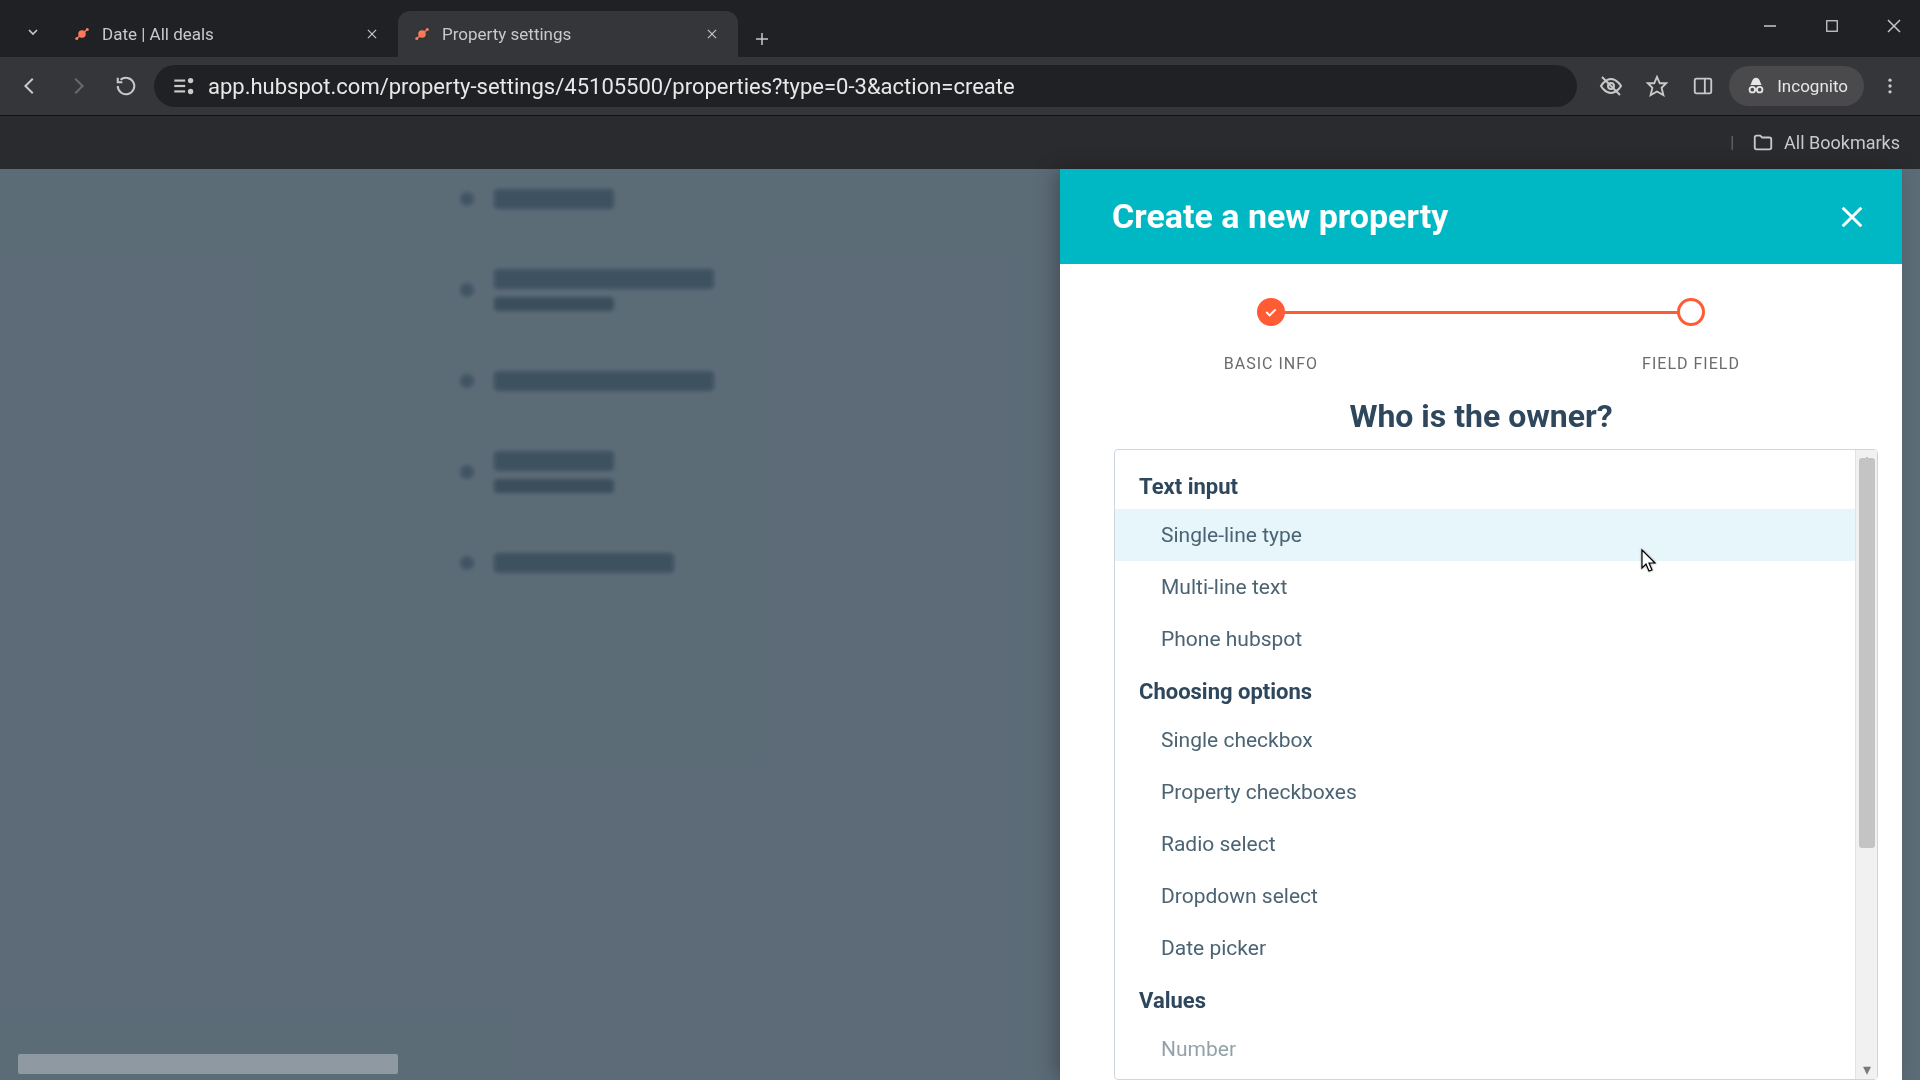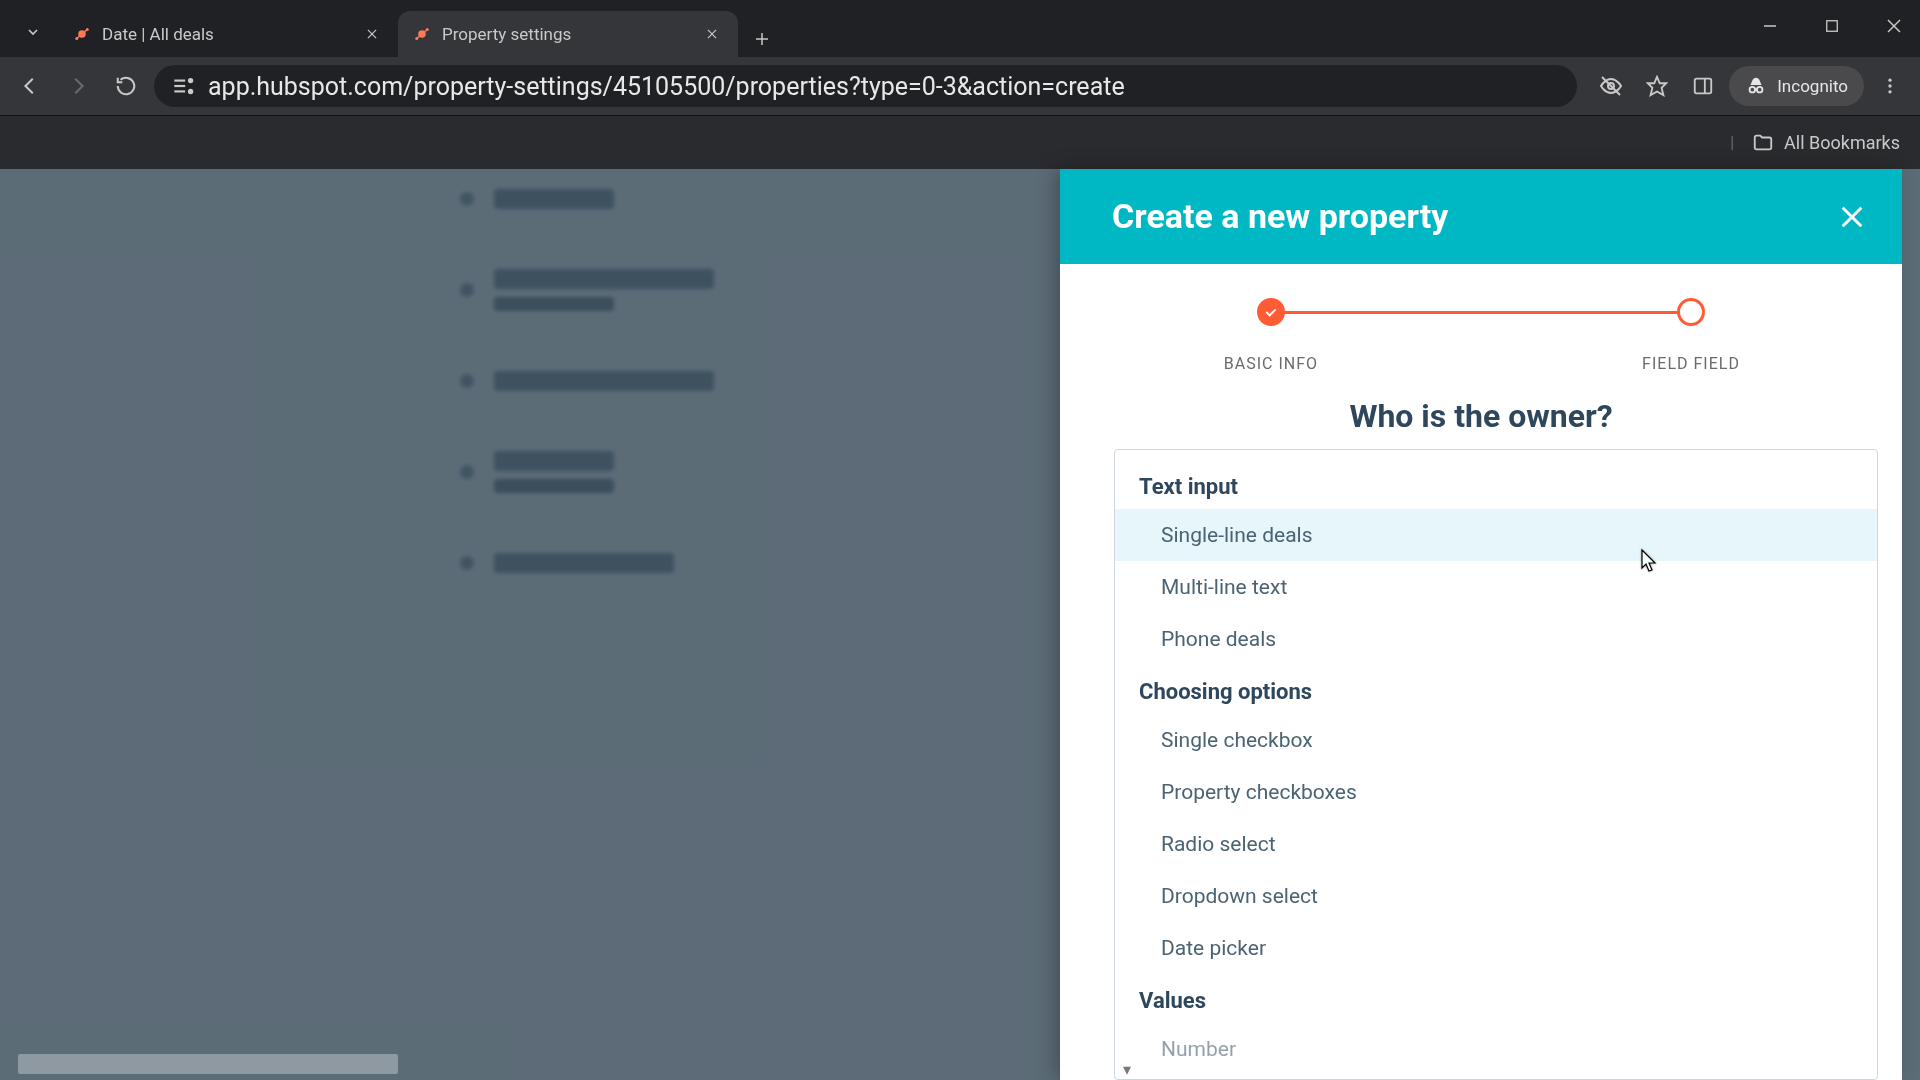--- a/index.html
+++ b/index.html
@@ -21,21 +21,21 @@
   .newtab { width:36px; height:36px; margin-left:6px; display:flex; align-items:center; justify-content:center; color:#c9c9c9; border-radius:50%; cursor:pointer; }
   .window-controls { position:absolute; right:10px; top:10px; display:flex; gap:30px; color:#c9c9c9; }
   .window-controls div { width:32px; height:32px; display:flex; align-items:center; justify-content:center; cursor:pointer; }
 
   .toolbar { height: 58px; background:#35363a; display:flex; align-items:center; padding:0 10px; gap:8px; }
   .nav-btn { width:40px; height:40px; display:flex; align-items:center; justify-content:center; color:#c9c9c9; border-radius:50%; cursor:pointer; }
   .nav-btn.disabled { color:#6a6a6a; cursor:default; }
   .nav-btn svg { width:22px; height:22px; }
   .omnibox { flex:1; height:42px; background:#202124; border-radius:21px; display:flex; align-items:center; padding:0 16px; gap:12px; color:#c9c9c9; }
   .omnibox .site-chip { width:26px; height:26px; display:flex; align-items:center; justify-content:center; }
-  .omnibox .url { flex:1; font-size:25px; color:#e8e8e8; white-space:nowrap; overflow:hidden; }
+  .omnibox .url { flex:1; font-size:22px; color:#e8e8e8; white-space:nowrap; overflow:hidden; }
   .toolbar-right { display:flex; align-items:center; gap:6px; color:#c9c9c9; margin-left:6px; }
   .toolbar-right .icon-btn { width:40px; height:40px; display:flex; align-items:center; justify-content:center; border-radius:50%; cursor:pointer; }
   .incognito-chip { height:40px; border-radius:20px; background:#4a4a4d; display:flex; align-items:center; gap:10px; padding:12px 16px; color:#e6e6e6; font-size:17px; }
 
   .bookmark-bar { height:54px; background:#2a2b2e; display:flex; align-items:center; justify-content:flex-end; padding:0 20px; gap:18px; color:#c9c9c9; border-top:1px solid #111; }
   .bookmark-bar .divider { color:#6a6a6a; }
   .bookmark-bar .bm { display:flex; align-items:center; gap:10px; font-size:18px; cursor:pointer; }
 
   
   .page { position:relative; width:1920px; height:calc(1080px - 169px); background:#e9eef3; }
@@ -59,21 +59,21 @@
   .stepper { display:flex; align-items:flex-start; justify-content:center; gap:0; padding:34px 0 10px 0; position:relative; }
   .step { display:flex; flex-direction:column; align-items:center; width:420px; position:relative; }
   .step .dot { width:28px; height:28px; border-radius:50%; border:3px solid #ff5c35; background:#fff; display:flex; align-items:center; justify-content:center; z-index:2; }
   .step.done .dot { background:#ff5c35; }
   .step .dot svg { width:16px; height:16px; color:#fff; }
   .step .label { margin-top:28px; font-size:16px; letter-spacing:1px; color:#6b6b6b;text-align:right; }
   .connector { position:absolute; top:47px; left:50%; transform:translateX(-50%); width:412px; height:3px; background:#ff5c35; z-index:1; }
 
   .question { text-align:center; font-size:32px; font-weight:700; color:#2e475d; margin-top:14px; }
 
-  .dropdown { margin:14px 24px 0 54px; border:1px solid #cdd6df; border-radius:4px; background:#fff; position:relative; height:640px; display:flex;flex-direction:column; }
+  .dropdown { margin:14px 24px 0 54px; border:1px solid #cdd6df; border-radius:4px; background:#fff; position:relative; height:640px; display:flex; }
   .dropdown-list { flex:1; overflow:hidden; padding:10px 0 0 0; }
   .group-header { padding:14px 24px 10px 24px; font-size:22px; font-weight:700; color:#2e475d; }
   .option { padding:14px 24px 14px 46px; font-size:21px; color:#4b6373; cursor:pointer; }
   .option.hover { background:#e6f6fb; }
   .scrollbar { width:22px; background:#f1f1f1; border-left:1px solid #e3e3e3; position:relative; }
   .scroll-thumb { position:absolute; left:3px; width:16px; background:#c4c4c4; border-radius:3px; top:8px; height:390px; }
   .scroll-arrow { position:absolute; left:0; width:22px; height:20px; display:flex; align-items:center; justify-content:center; color:#7a7a7a; }
   .scroll-arrow.up{ top:0 } .scroll-arrow.down{ bottom:0 }
 
   
@@ -305,23 +305,23 @@
         <div class="label">FIELD FIELD</div>
       </div>
     </div>
 
     <div class="question">Who is the owner?</div>
 
     <div class="dropdown">
       <div class="dropdown-list">
 
         <div class="group-header">Text input</div>
-        <div class="option hover">Single-line deals</div>
+        <div class="option hover">Single-line type</div>
         <div class="option">Multi-line text</div>
-        <div class="option">Phone deals</div>
+        <div class="option">Phone hubspot</div>
 
         <div class="group-header">Choosing options</div>
         <div class="option">Single checkbox</div>
         <div class="option">Property checkboxes</div>
         <div class="option">Radio select</div>
         <div class="option">Dropdown select</div>
         <div class="option">Date picker</div>
 
         <div class="group-header">Values</div>
         <div class="option" style="opacity:.6">Number</div>

